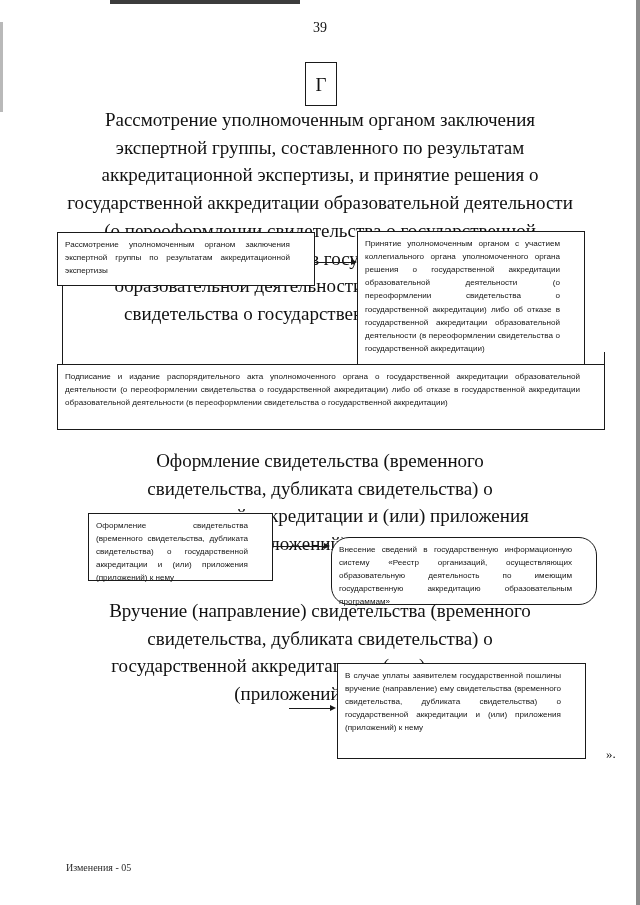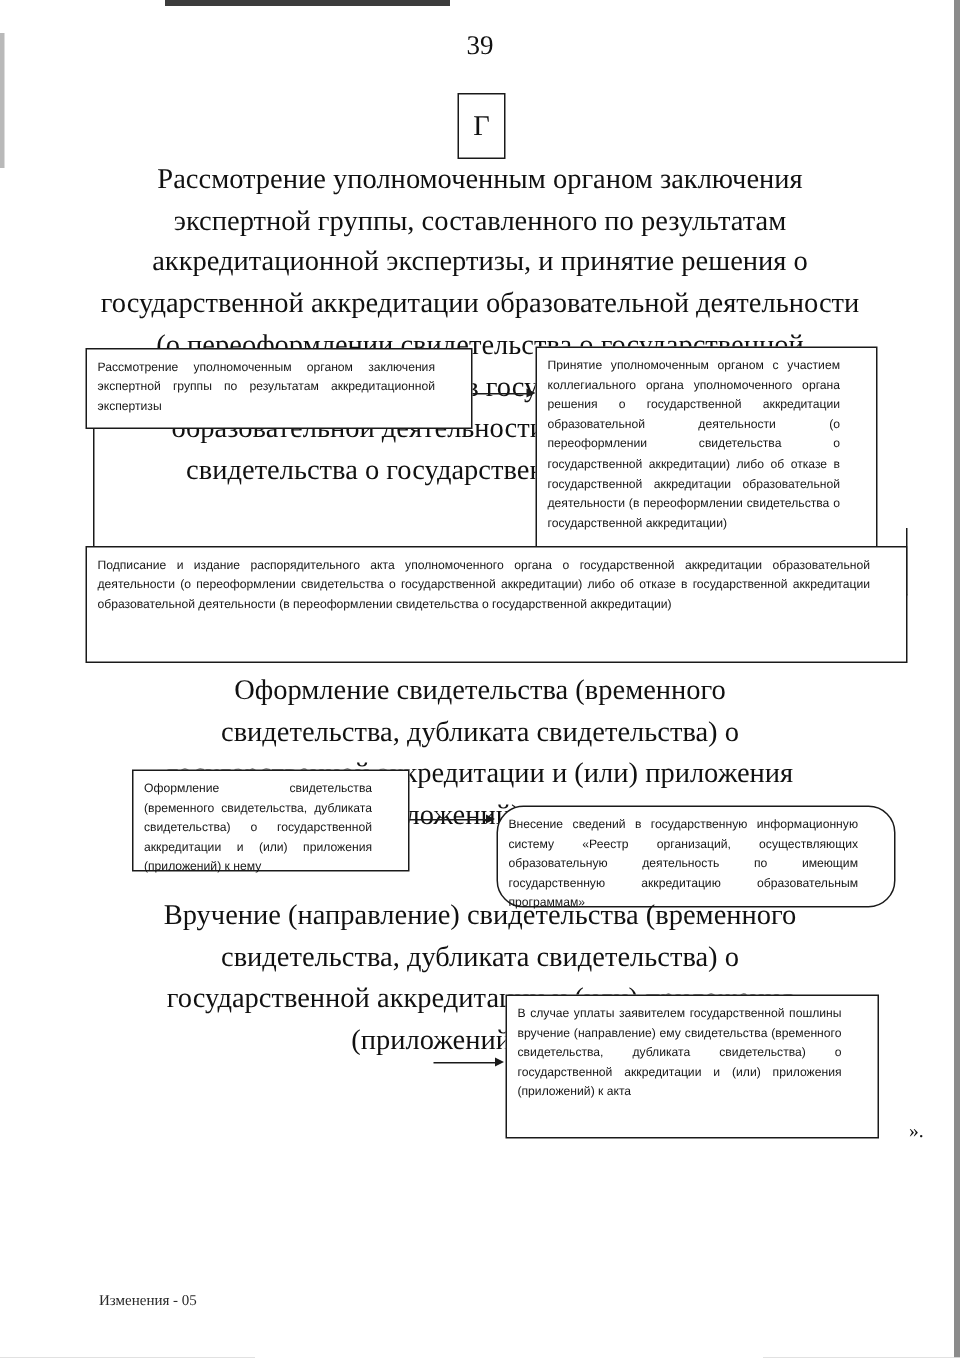--- a/index.html
+++ b/index.html
@@ -39,21 +39,21 @@
     background: #2b2b2b;
     opacity: .55;
   }
 
   .page-number {
     position: absolute;
     top: 20px;
     left: 0;
     width: 640px;
     text-align: center;
-    font-size: 18px;
+    font-size: 14px;
   }
 
   .letter-box {
     position: absolute;
     top: 62px;
     left: 305px;
     width: 30px;
     height: 42px;
     border: 1.3px solid #1a1a1a;
     display: flex;
@@ -96,21 +96,21 @@
     text-align: justify;
     text-align-last: left;
     padding: 5px 24px 4px 7px;
     background: #fff;
     color: #151515;
   }
 
   
   .box-review      { top: 232px; left: 57px;  width: 258px; height: 54px; }
   .box-decision    { top: 231px; left: 357px; width: 228px; height: 138px; }
-  .box-signing     { top: 364px; left: 57px;  width: 548px; height: 78px; }
+  .box-signing     { top: 364px; left: 57px;  width: 548px; height: 66px; }
 
   
   .box-issue       { top: 513px; left: 88px;  width: 185px; height: 68px; }
   .box-registry    { top: 537px; left: 331px; width: 266px; height: 68px; border-radius: 18px; }
 
   
   .box-duty-check  { top: 663px; left: 75px;  width: 214px; height: 93px; }
   .box-handover    { top: 663px; left: 337px; width: 249px; height: 96px; }
 
   
@@ -202,19 +202,19 @@
   <div class="arrow-r" style="top:542.5px; left:324px;"></div>
 
   <div class="flowbox box-registry">Внесение сведений в государственную информационную систему «Реестр организаций, осуществляющих образовательную деятельность по имеющим государственную аккредитацию образовательным программам»</div>
 
   <div class="heading heading-3">Вручение (направление) свидетельства (временного свидетельства, дубликата свидетельства) о государственной аккредитации и (или) приложения (приложений) к нему</div>
 
 
   <div class="conn conn-h c5-h"></div>
   <div class="arrow-r" style="top:704.5px; left:330px;"></div>
 
-  <div class="flowbox box-handover">В случае уплаты заявителем государственной пошлины вручение (направление) ему свидетельства (временного свидетельства, дубликата свидетельства) о государственной аккредитации и (или) приложения (приложений) к акта</div>
+  <div class="flowbox box-handover">В случае уплаты заявителем государственной пошлины вручение (направление) ему свидетельства (временного свидетельства, дубликата свидетельства) о государственной аккредитации и (или) приложения (приложений) к нему</div>
 
   <div class="closing-quote">».</div>
 
   <div class="footer">Изменения - 05</div>
 
 </div>
 
 </body></html>

